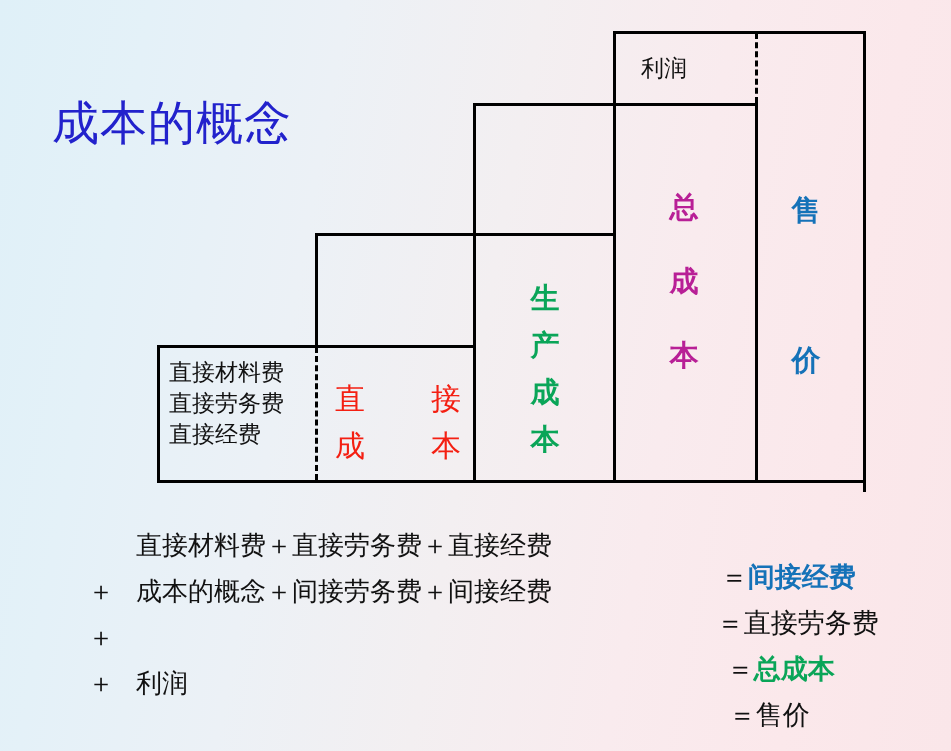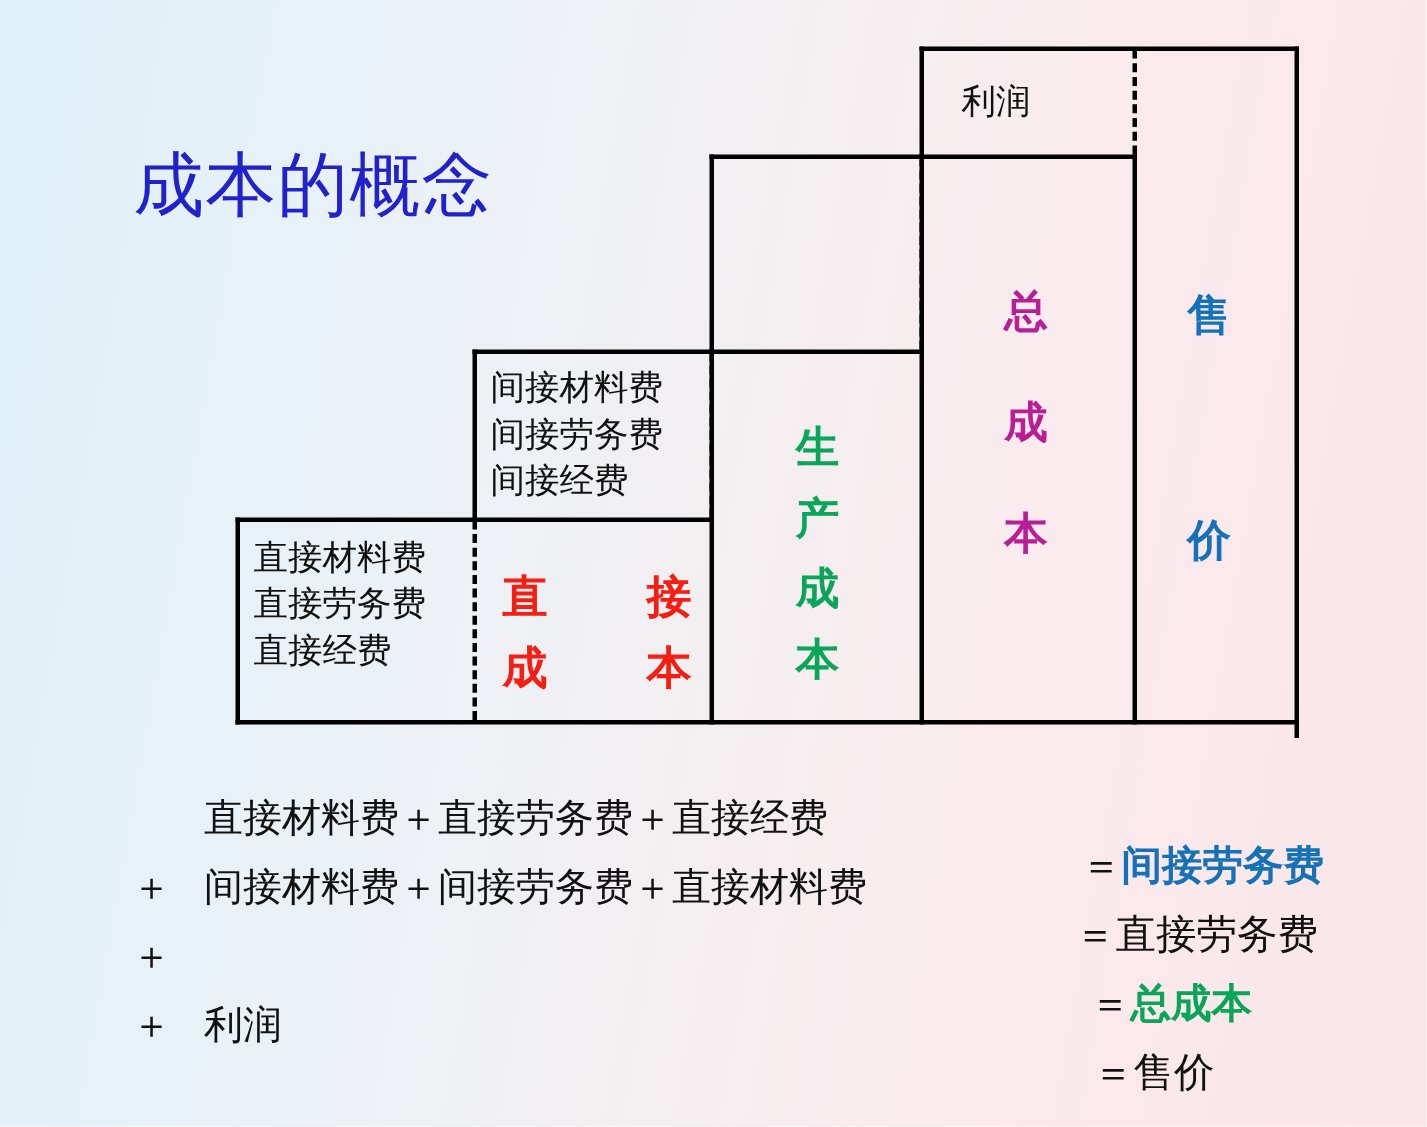--- a/index.html
+++ b/index.html
@@ -32,21 +32,20 @@
   .title {
     position: absolute;
     left: 52px;
     top: 92px;
     font-size: 47px;
     font-weight: 400;
     letter-spacing: 1px;
     color: #2222cc;
     white-space: nowrap;
     font-family: "DejaVu Sans", "Liberation Sans", sans-serif;
-    margin-left: 37px;
   }
 
   
   #diagram {
     position: absolute;
     left: 0;
     top: 0;
     width: 951px;
     height: 500px;
   }
@@ -70,21 +69,21 @@
     border-left: 3px dashed #000000;
   }
 
   .label-black {
     color: #111111;
     font-size: 23px;
     line-height: 31px;
   }
   .label-red {
     color: #f41f12;
-    font-weight: bold;
+    font-weight: normal;
     font-size: 30px;
     line-height: 47px;
     letter-spacing: 18px;
   }
   .label-green {
     color: #0aa558;
     font-weight: bold;
     font-size: 29px;
     line-height: 47px;
     text-align: center;
@@ -195,23 +194,20 @@
     <div class="cell-text label-black" style="left: 641px; top: 53px; white-space: pre;">利润</div>
 
     <div class="cell-text label-blue" style="left: 776px; top: 135px; width: 60px; white-space: pre;">售
 价</div>
 
 
     <div class="cell-text label-purple" style="left: 652px; top: 170px; width: 64px; white-space: pre;">总
 成
 本</div>
 
-    <div class="cell-text label-black" style="left: 327px; top: 244px; white-space: pre;">间接材料费
-间接劳务费
-间接经费</div>
 
     <div class="cell-text label-green" style="left: 513px; top: 275px; width: 64px; white-space: pre;">生
 产
 成
 本</div>
 
     <div class="cell-text label-black" style="left: 169px; top: 357px; white-space: pre;">直接材料费
 直接劳务费
 直接经费</div>
 
@@ -219,27 +215,27 @@
 成　本</div>
 
   </div>
 
   <div id="equations">
 
     <div class="eq-row" style="top:18px;">
       <span class="eq-plus"></span>
       <span class="eq-terms" style="left: 136px; white-space: pre;">直接材料费＋直接劳务费＋直接经费</span>
       <span class="eq-result" style="left: 652px; white-space: pre;">
-        <span class="eq-eqsign">＝</span><span class="res-blue">间接劳务费</span>
+        <span class="eq-eqsign">＝</span><span class="res-blue">间接经费</span>
       </span>
     </div>
 
     <div class="eq-row" style="top:64px;">
       <span class="eq-plus">＋</span>
-      <span class="eq-terms" style="left: 136px; white-space: pre;">间接材料费＋间接劳务费＋直接材料费</span>
+      <span class="eq-terms" style="left: 136px; white-space: pre;">成本的概念＋间接劳务费＋间接经费</span>
       <span class="eq-result" style="left: 648px; white-space: pre;">
         <span class="eq-eqsign">＝</span><span class="res-black">直接劳务费</span>
       </span>
     </div>
 
     <div class="eq-row" style="top:110px;">
       <span class="eq-plus">＋</span>
       <span class="eq-result" style="left: 658px; white-space: pre;">
         <span class="eq-eqsign">＝</span><span class="res-green">总成本</span>
       </span>

